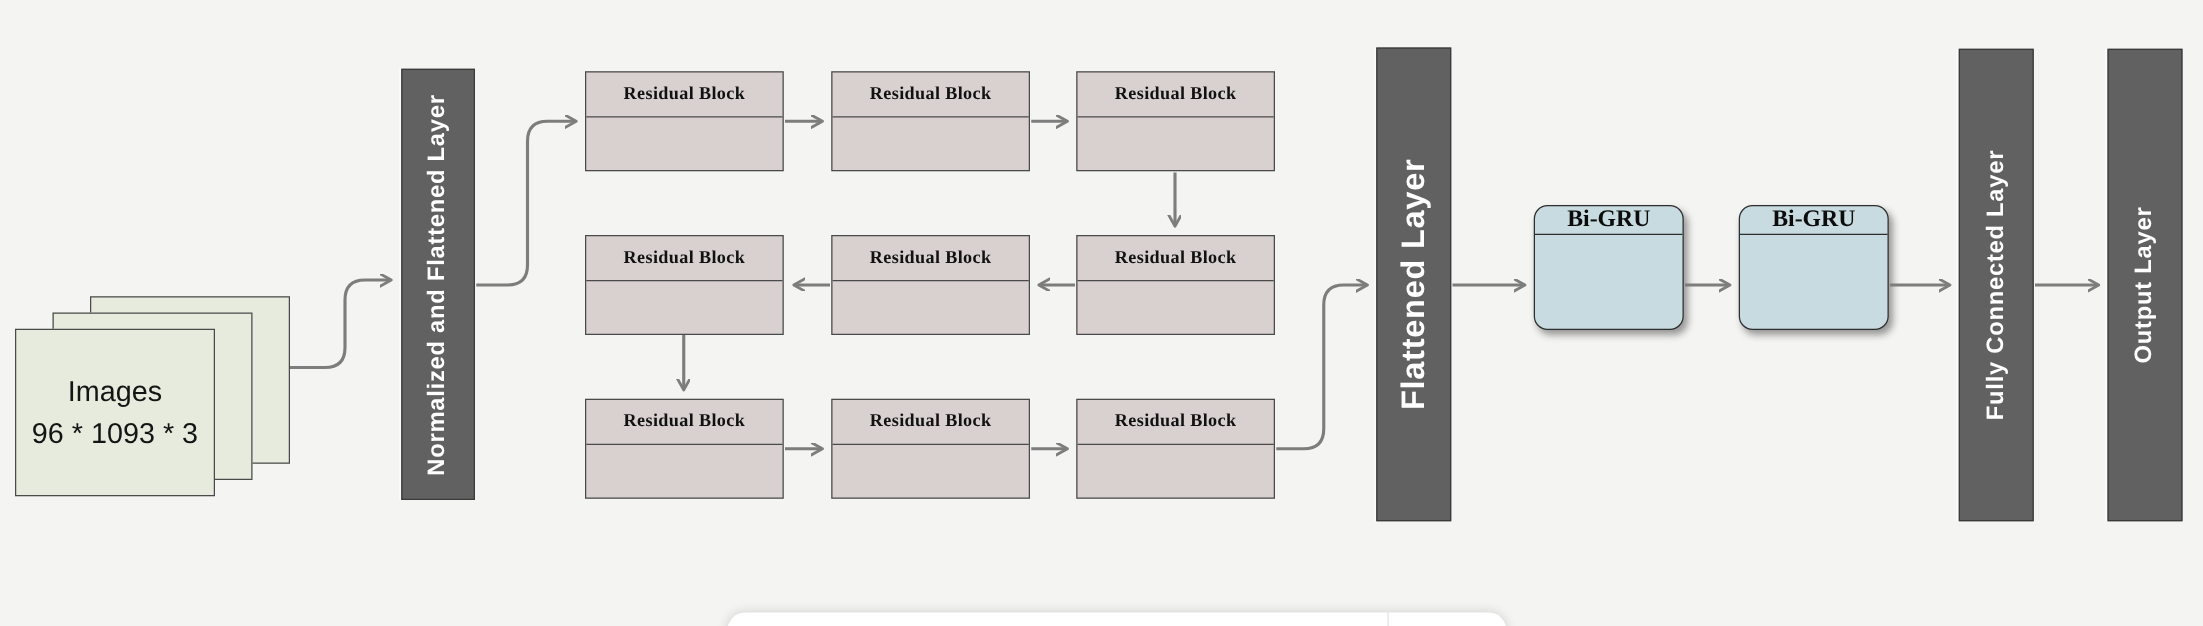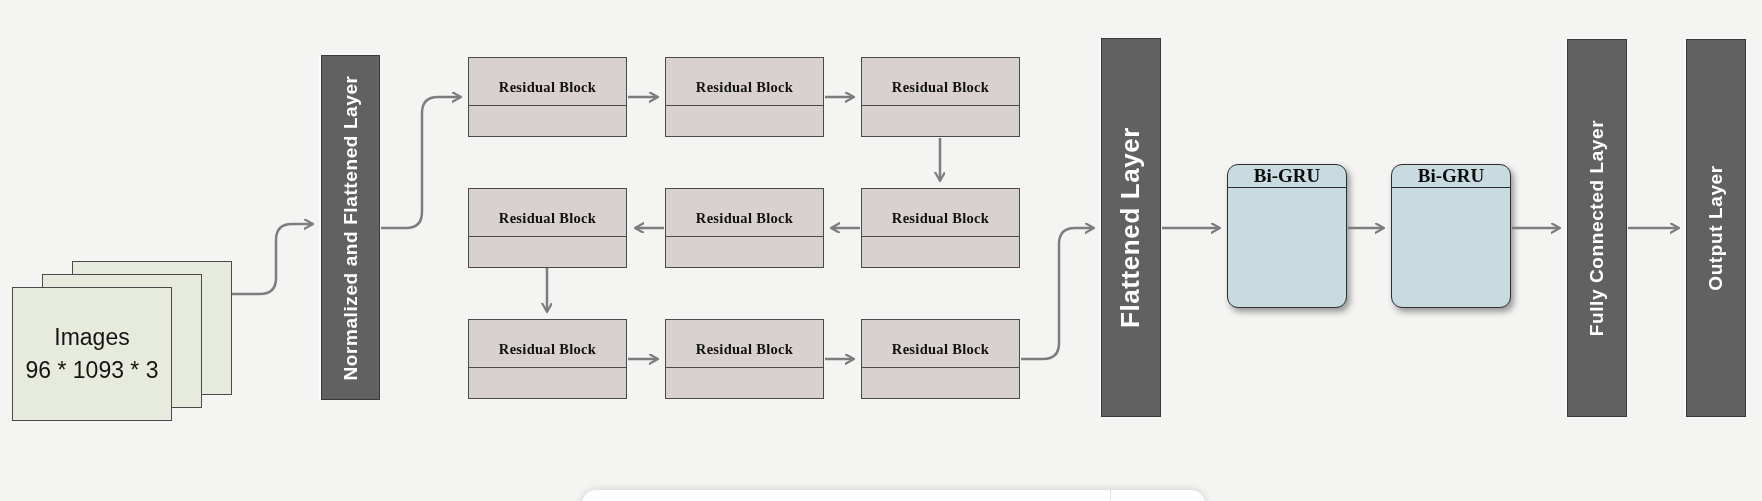--- a/index.html
+++ b/index.html
@@ -6,21 +6,21 @@
   body{
     width:1762px;height:501px;overflow:hidden;position:relative;
     background:#f4f4f3;
     font-family:"Liberation Sans",sans-serif;
   }
   .stage{position:absolute;left:0;top:0;width:1762px;height:501px;}
 
   
   .img-card{
     position:absolute;width:160px;height:134px;box-sizing:border-box;
-    background:#e6ebdd;border:1.5px solid #4a4a4a;margin-top:24px;
+    background:#e6ebdd;border:1.5px solid #4a4a4a;
   }
   .img-card.front{
     display:flex;flex-direction:column;align-items:center;justify-content:center;
     font-size:23px;line-height:33px;color:#141414;text-align:center;
   }
 
   
   .layer-bar{
     position:absolute;box-sizing:border-box;background:#616161;border:1.5px solid #3a3a3a;
     display:flex;align-items:center;justify-content:center;
@@ -33,26 +33,26 @@
 
   
   .rblock{
     position:absolute;width:159px;height:80px;box-sizing:border-box;
     background:#d8d1d0;border:1.3px solid #4a4a4a;
   }
   .rblock .rtitle{
     height:36px;box-sizing:border-box;border-bottom:1.3px solid #4a4a4a;
     display:flex;align-items:center;justify-content:center;
     font-family:"Liberation Serif",serif;font-weight:bold;font-size:14.5px;
-    letter-spacing:.3px;color:#111;margin-top:12px;
+    letter-spacing:.3px;color:#111;
   }
 
   
   .gru{
-    position:absolute;width:120px;height:144px;box-sizing:border-box;
+    position:absolute;width:120px;height:100px;box-sizing:border-box;
     background:#c7dbe1;border:1.5px solid #2e2e2e;border-radius:11px;
     box-shadow:3px 4px 6px rgba(40,40,40,0.45);
   }
   .gru .gtitle{
     height:23px;box-sizing:border-box;border-bottom:1.3px solid #2e2e2e;
     display:flex;align-items:center;justify-content:center;
     font-family:"Liberation Serif",serif;font-weight:bold;font-size:19px;color:#0c0c0c;
   }
 
   

